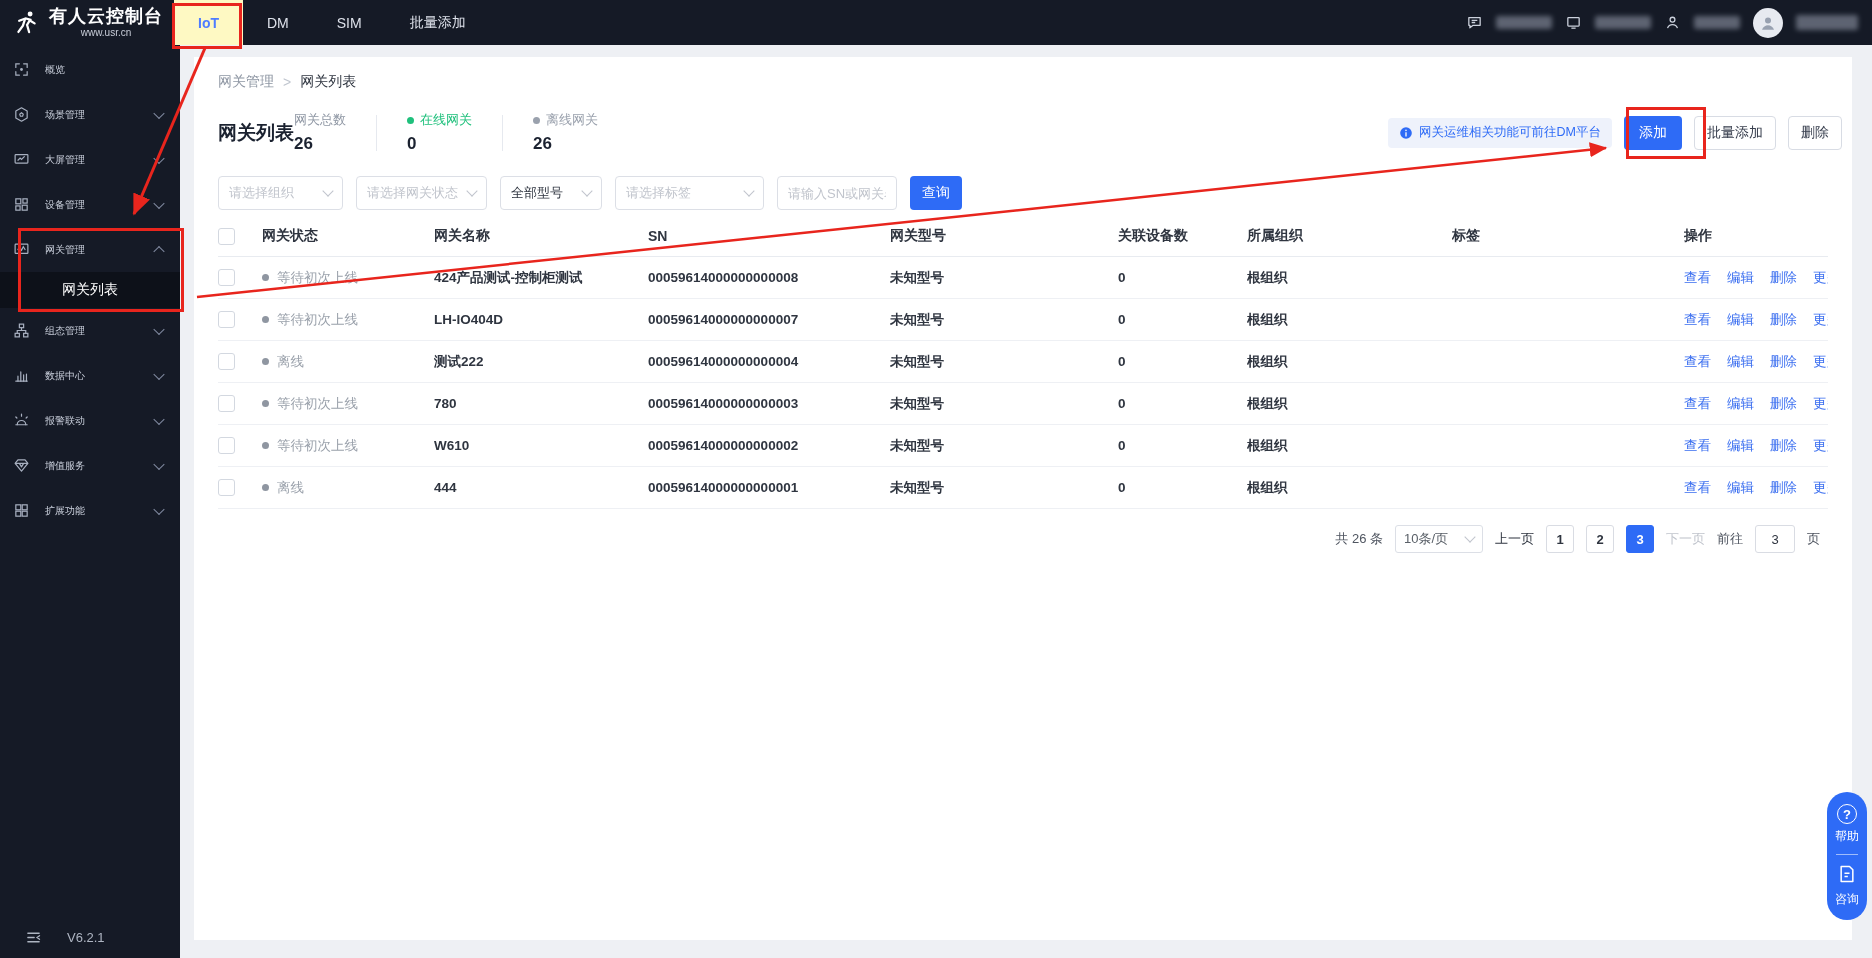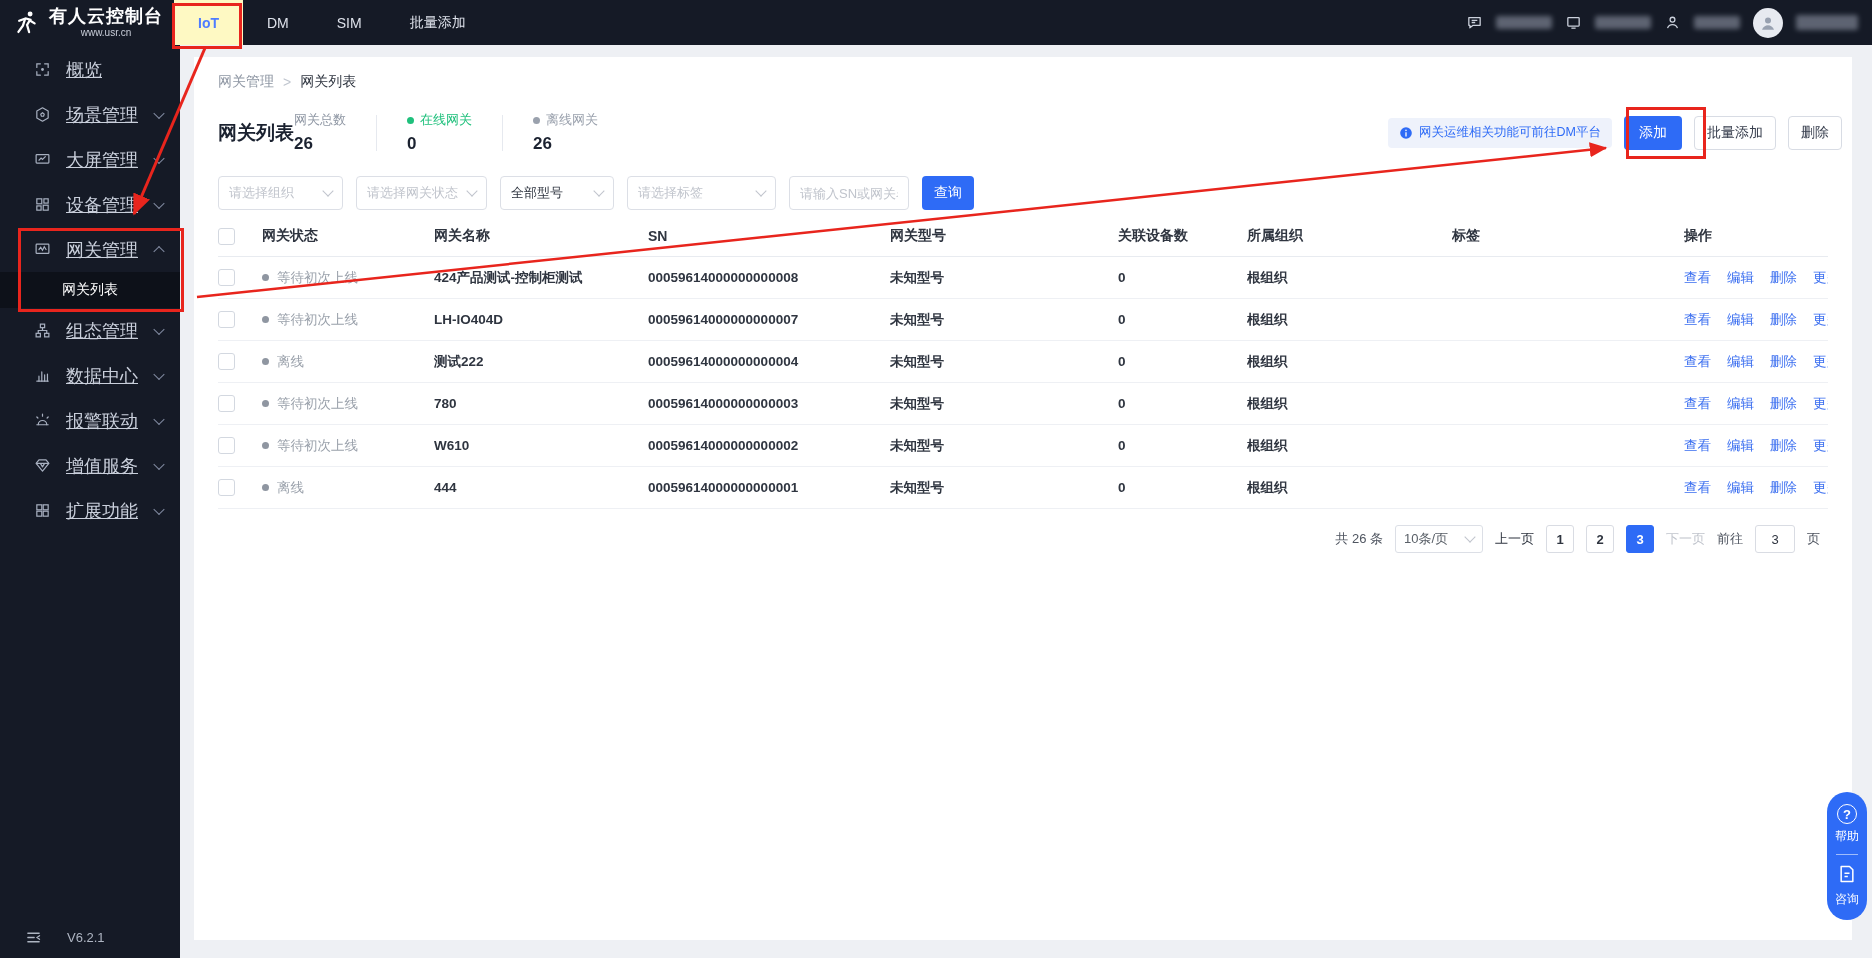--- a/index.html
+++ b/index.html
@@ -17,21 +17,21 @@
   .nav-item{padding:0 24px;display:flex;align-items:center;color:#dde1ea;font-size:14px;cursor:pointer;}
   .nav-item.active{background:#fef9c3;color:#4f7dff;font-weight:bold;}
   .hdr-right{margin-left:auto;display:flex;align-items:center;gap:13px;padding-right:14px;}
   .hdr-ico{display:flex;color:#ccd2dd;}
   .blur-box{height:13px;border-radius:2px;background:#99a0b0;opacity:.55;filter:blur(2.5px);}
   .avatar{width:30px;height:30px;border-radius:50%;background:#e7eaf0;display:flex;align-items:center;justify-content:center;color:#98a1b0;}
 
   
   .sidebar{position:absolute;left:0;top:45px;bottom:0;width:180px;background:#151a26;z-index:4;}
   .side-menu{padding-top:2px;}
-  .side-item{position:relative;height:45px;display:flex;align-items:center;padding-left:34px;color:#c9cfdb;font-size:18px;cursor:pointer;text-decoration:underline;}
+  .side-item{position:relative;height:45px;display:flex;align-items:center;padding-left:13px;color:#c9cfdb;font-size:10px;cursor:pointer;}
   .side-item .ico{width:18px;height:18px;margin-right:14px;color:#a8b0c0;display:flex;}
   .chev{position:absolute;right:17px;top:50%;width:7px;height:7px;border-right:1.5px solid #818aa0;border-bottom:1.5px solid #818aa0;}
   .chev.down{transform:translateY(-70%) rotate(45deg);}
   .chev.up{transform:translateY(-30%) rotate(-135deg);}
   .side-sub{height:36px;display:flex;align-items:center;padding-left:62px;font-size:14px;color:#e8ebf2;cursor:pointer;}
   .side-sub.active{background:#0d1119;color:#ffffff;}
   .side-bottom{position:absolute;bottom:12px;left:0;display:flex;align-items:center;gap:25px;padding-left:25px;color:#aeb5c2;font-size:13px;}
   .collapse-ic{display:flex;color:#aeb5c2;}
 
   
@@ -338,21 +338,21 @@
 
       <div class="filter-row">
         <div class="sel" style="width:125px">
           <span>请选择组织</span>
             <span class="chev2"></span>
         </div>
         <div class="sel" style="width:131px">
           <span>请选择网关状态</span>
             <span class="chev2"></span>
         </div>
-        <div class="sel filled" style="width:114px">
+        <div class="sel filled" style="width:102px">
           <span>全部型号</span>
             <span class="chev2"></span>
         </div>
         <div class="sel" style="width:149px">
           <span>请选择标签</span>
             <span class="chev2"></span>
         </div>
         <input class="txt-input" placeholder="请输入SN或网关名称" style="">
         <div class="btn btn-primary btn-search">查询</div>
       </div>

